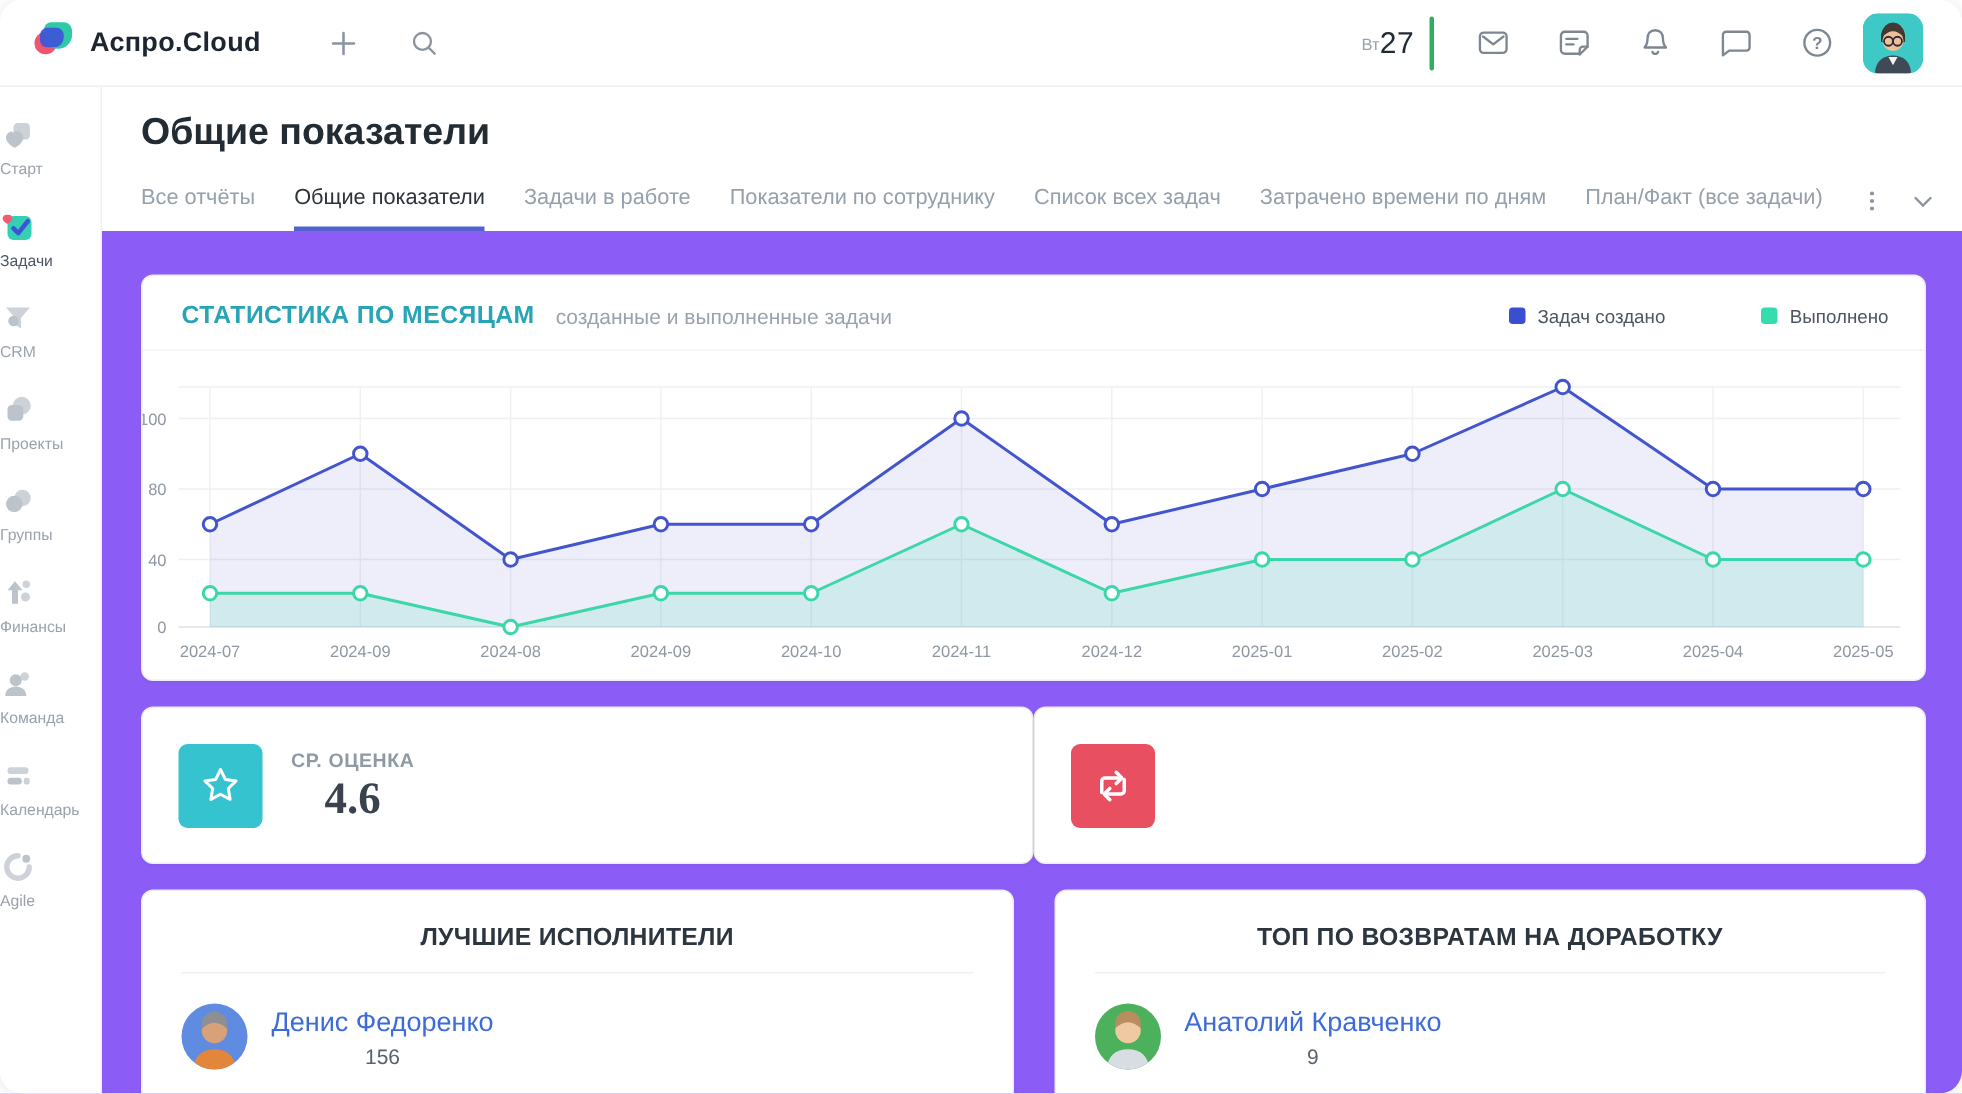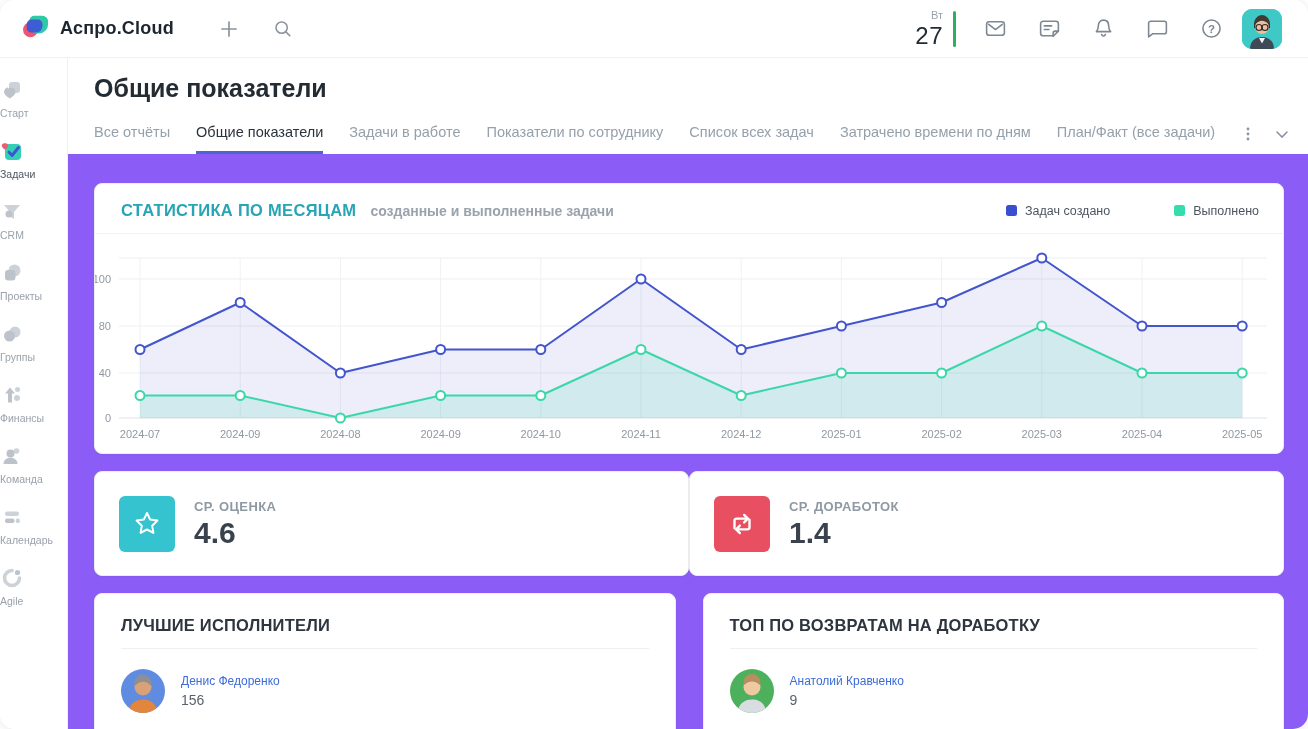--- a/index.html
+++ b/index.html
@@ -8,69 +8,69 @@
        border-radius:15px;overflow:hidden;box-shadow:0 1px 10px rgba(15,25,40,.10);
        font-family:"Liberation Sans",sans-serif;}
   
   .topbar{height:58px;display:flex;align-items:center;border-bottom:1px solid #eef0f3;position:relative;z-index:3;background:#fff;}
   .brand{display:flex;align-items:center;gap:10px;margin-left:22px;cursor:pointer;}
   .brand-name{font-size:18px;font-weight:700;color:#1d2630;letter-spacing:.2px;}
   .hbtn{display:flex;align-items:center;justify-content:center;width:34px;height:34px;cursor:pointer;}
   .plus{margin-left:38px;}
   .search{margin-left:20px;}
   .top-right{margin-left:auto;display:flex;align-items:center;}
-  .date-widget{display:flex;flex-direction:column;align-items:flex-end;line-height:1;cursor:pointer;text-align:center;}
+  .date-widget{display:flex;flex-direction:row;align-items:flex-end;line-height:1;cursor:pointer;text-align:center;}
   .date-weekday{font-size:11px;color:#9aa3ad;margin-bottom:3px;}
-  .date-day{font-size:24px;color:#222b34;font-weight:500;letter-spacing:.5px;}
+  .date-day{font-size:20px;color:#222b34;font-weight:500;letter-spacing:.5px;}
   .green-bar{width:3px;height:36px;border-radius:2px;margin-left:10px;}
   .top-icons{display:flex;align-items:center;margin-left:12px;}
   .top-icons .hbtn{width:54px;height:40px;}
   .avatar-btn{width:40px;height:40px;border-radius:10px;overflow:hidden;margin:0 26px 0 4px;cursor:pointer;background:#3ec9c7;flex:none;}
   
   .sidebar{position:absolute;top:58px;left:0;bottom:0;width:68px;background:#fff;border-right:1px solid #eef0f3;
            padding-top:10px;display:flex;flex-direction:column;align-items:center;z-index:2;}
   .side-item{width:100%;height:61px;display:flex;flex-direction:column;justify-content:center;cursor:pointer;}
   .side-item .lbl{font-size:10.5px;color:#9aa2ac;margin-top:5px;}
   .side-item.active .lbl{color:#4c5663;}
   
   .main{position:absolute;left:68px;top:58px;right:0;bottom:0;display:flex;flex-direction:column;background:#8b5cf6;}
   .page-head{background:#fff;padding:16px 26px 0;}
   .page-title{font-size:25px;font-weight:600;color:#232b33;margin:0;line-height:28px;}
   .tabs{display:flex;gap:26px;margin-top:22px;align-items:flex-end;}
   .tab{font-size:14.5px;color:#96a0ab;padding-bottom:11px;border-bottom:3px solid transparent;cursor:pointer;white-space:nowrap;}
   .tab.active{color:#2b333c;border-bottom-color:#5163cf;font-weight:500;}
   .tabs-extra{margin-left:auto;display:flex;gap:20px;align-items:center;padding-bottom:12px;}
-  .content{flex:1;padding:29px 24px 0 26px;overflow:hidden;}
+  .content{flex:1;padding:29px 24px 0 26px;overflow:hidden;text-align:center;}
   .card{background:#fff;border:1px solid #ecedf1;border-radius:8px;box-shadow:0 1px 2px rgba(25,35,55,.03);}
   
   .chart-card{height:271px;}
   .chart-head{display:flex;align-items:center;padding:17px 24px 13px 26px;border-bottom:1px solid #f0f2f4;}
   .chart-title{font-size:16.5px;font-weight:700;color:#27a5b6;letter-spacing:.3px;}
-  .chart-sub{font-size:14px;color:#9aa3ad;margin-left:14px;font-weight:bold;}
+  .chart-sub{font-size:14px;color:#9aa3ad;margin-left:14px;}
   .legend{margin-left:auto;display:flex;gap:30px;}
   .legend-item{display:flex;align-items:center;gap:8px;cursor:pointer;padding-left:34px;}
   .legend-swatch{width:11px;height:11px;border-radius:2.5px;}
   .legend-label{font-size:12.5px;color:#4d5560;}
   svg.chart{display:block;width:100%;height:213px;}
   
   .stat-row{display:flex;margin-top:17px;}
   .stat-card{flex:1;height:105px;display:flex;align-items:center;padding:0 24px;}
   .stat-icon{width:56px;height:56px;border-radius:6px;display:flex;align-items:center;justify-content:center;flex:none;}
   .stat-text{margin-left:19px;}
   .stat-label{font-size:13px;font-weight:600;color:#8f99a4;letter-spacing:.4px;}
-  .stat-value{font-size:30px;font-weight:700;color:#39424d;margin-top:4px;line-height:1;}
+  .stat-value{font-size:30px;font-weight:700;color:#39424d;margin-top:4px;line-height:1;font-family:Liberation Serif, serif;}
   
   .list-row{display:flex;gap:27px;margin-top:17px;}
   .list-card{flex:1;height:200px;padding:22px 26px;}
   .list-title{font-size:16.5px;font-weight:600;color:#2d353f;letter-spacing:.2px;}
   .list-divider{height:1px;background:#eef0f2;margin-top:13px;}
   .perf-item{display:flex;align-items:center;margin-top:20px;cursor:pointer;}
   .perf-avatar{width:44px;height:44px;border-radius:50%;overflow:hidden;flex:none;}
   .perf-info{margin-left:16px;}
-  .perf-name{font-size:12px;color:#3d6bd8;}
+  .perf-name{font-size:18px;color:#3d6bd8;}
   .perf-value{font-size:14px;color:#59626c;margin-top:4px;}
 </style>
 </head>
 <body>
 
 <div class="app">
 
   <div class="topbar">
     <div class="brand">
       <span>
@@ -343,24 +343,20 @@
         </div>
         <div class="card stat-card">
           <div class="stat-icon" style="background: rgb(232, 79, 96);">
             <svg width="30" height="30" viewBox="0 0 28 28" fill="none" stroke="#fff" stroke-width="2.2" stroke-linecap="round" stroke-linejoin="round">
               <path d="M7,18 V11 a2,2 0 0 1 2,-2 h10"></path>
               <polyline points="16,5.5 19.5,9 16,12.5"></polyline>
               <path d="M21,10 v7 a2,2 0 0 1 -2,2 H9"></path>
               <polyline points="12,22.5 8.5,19 12,15.5"></polyline>
             </svg>
           </div>
-          <div class="stat-text">
-            <div class="stat-label">СР. ДОРАБОТОК</div>
-            <div class="stat-value">1.4</div>
-          </div>
         </div>
       </div>
 
       <div class="list-row">
         <div class="card list-card">
           <div class="list-title">ЛУЧШИЕ ИСПОЛНИТЕЛИ</div>
           <div class="list-divider"></div>
           <div class="perf-item">
             <div class="perf-avatar" style="background: rgb(95, 140, 224);">
               <svg width="44" height="44" viewBox="0 0 44 44">

